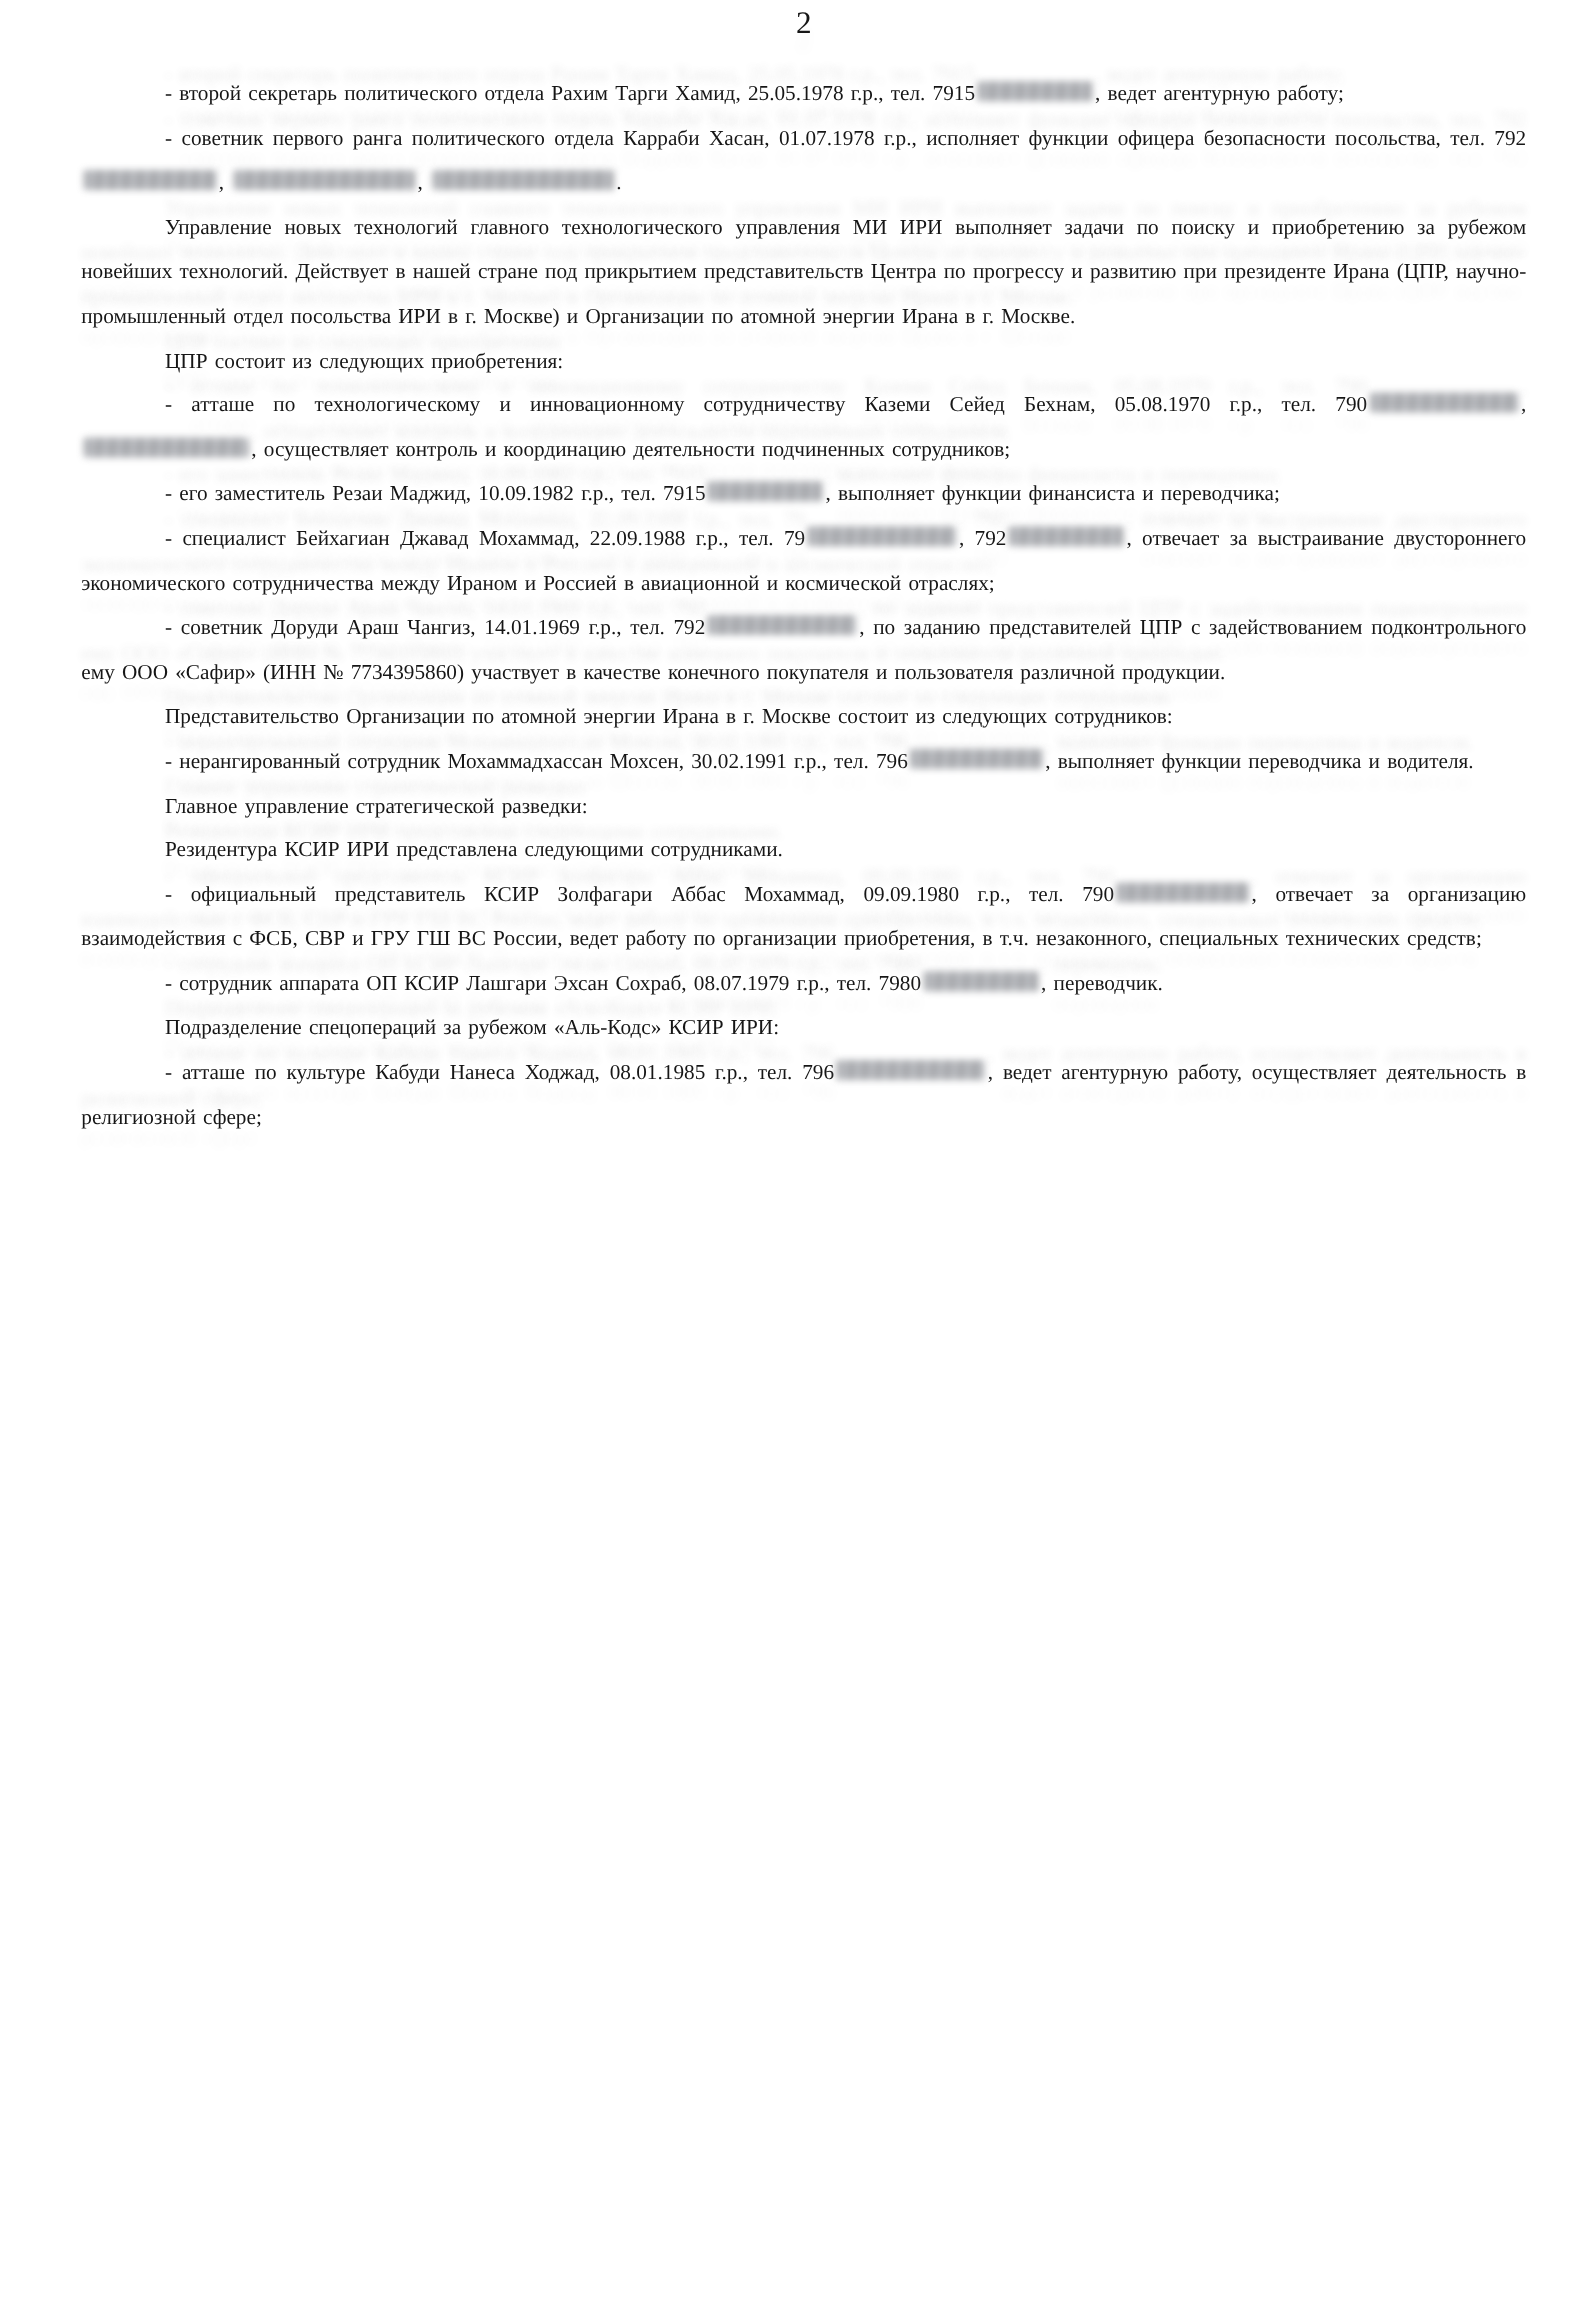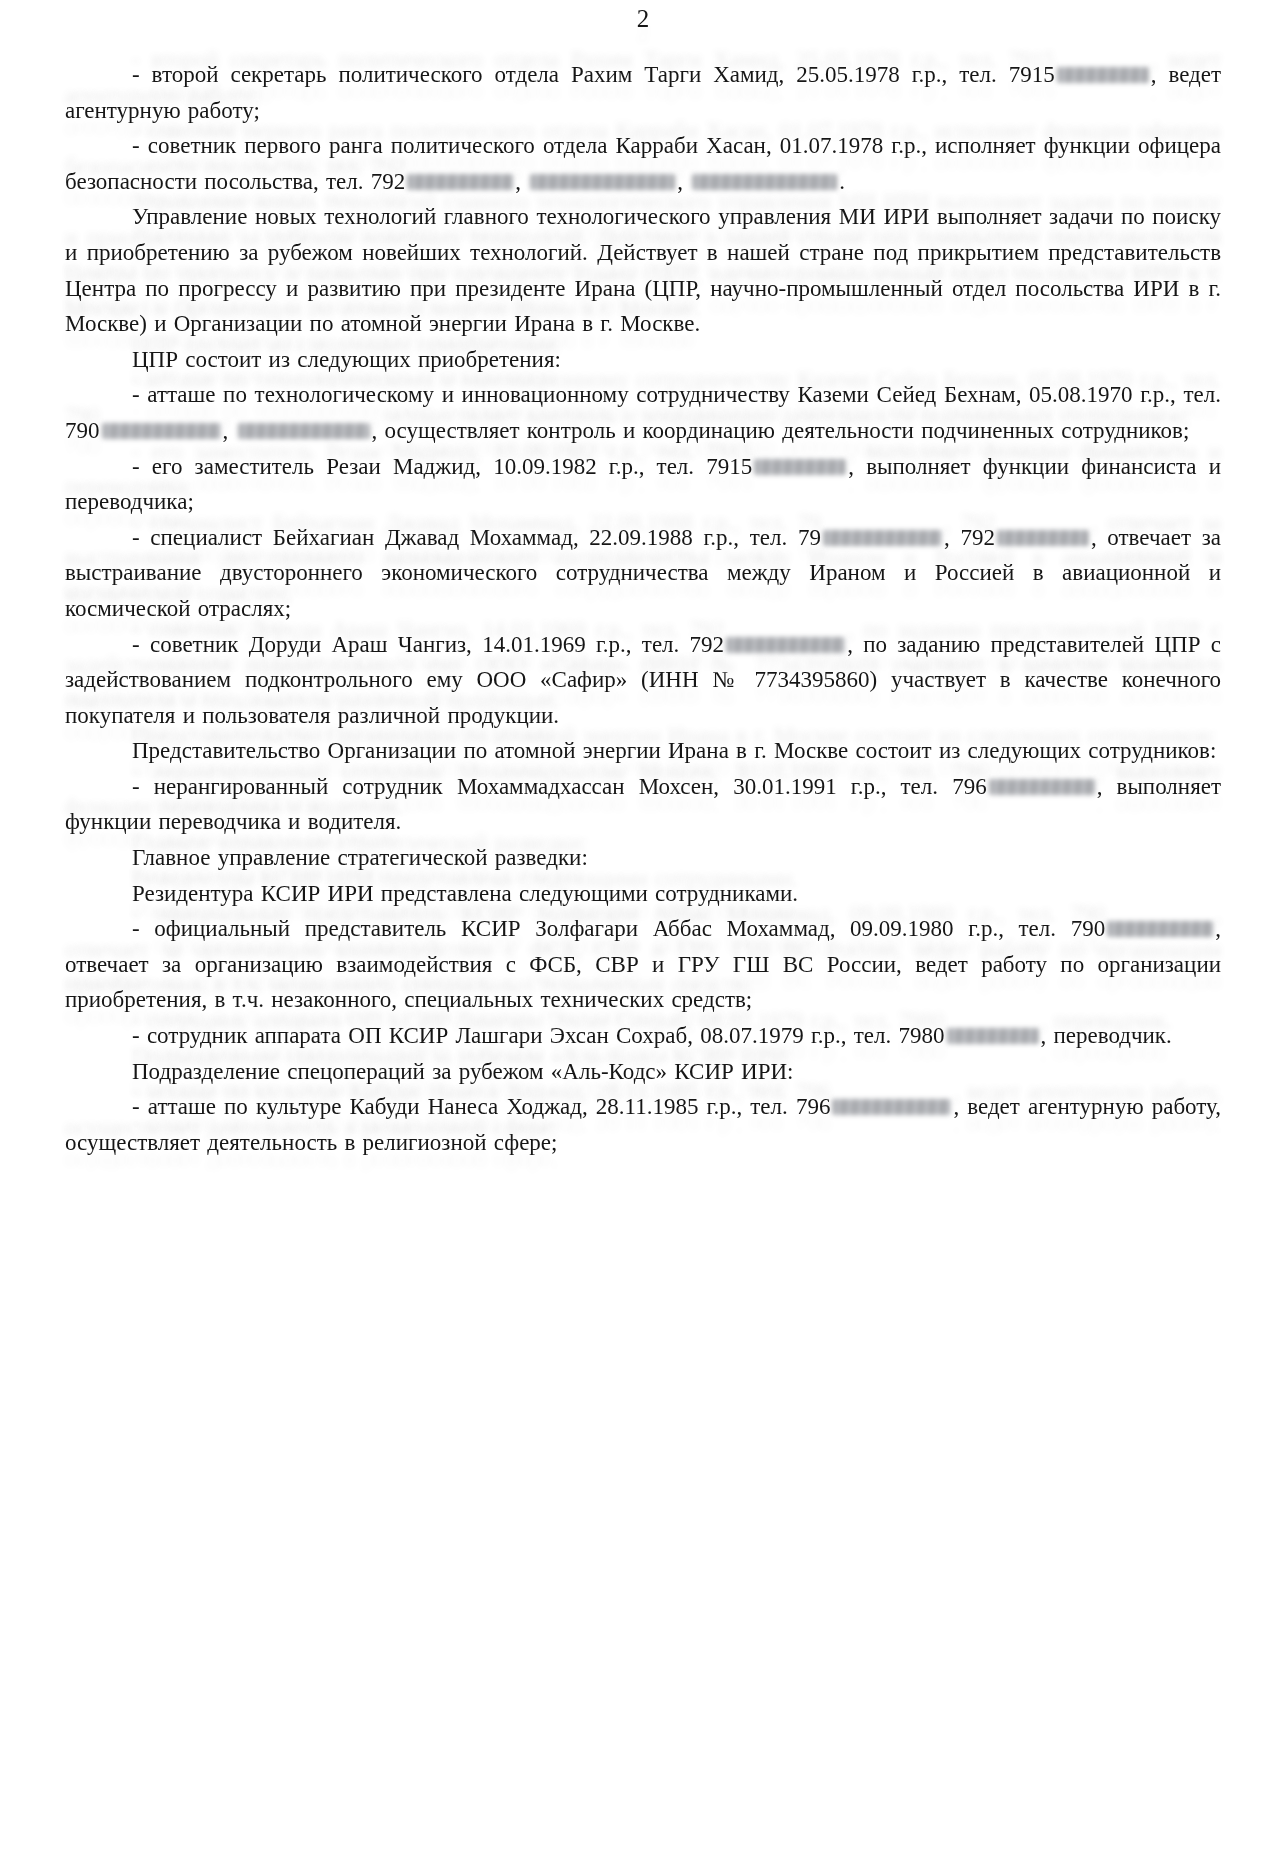--- a/index.html
+++ b/index.html
@@ -30,21 +30,21 @@
     position: absolute;
     top: 57px;
     left: 65px;
     width: 1156px;
   }
   .para {
     margin: 0;
     padding: 0;
     text-align: justify;
     text-indent: 67px;
-    font-size: 23px;
+    font-size: 17px;
     line-height: 35.6px;
     word-spacing: 1.5px;
     
     text-shadow: 0 -15px 6px rgba(90,90,90,0.13),
                  0 16px 9px rgba(90,90,90,0.06);
   }
   .para span.run { text-shadow: inherit; }
   .redacted {
     display: inline-block;
     height: 16px;
@@ -65,21 +65,21 @@
   <div class="doc-body">
       <p class="para"><span class="run">- второй секретарь политического отдела Рахим Тарги Хамид, 25.05.1978 г.р., тел. 7915</span><span class="redacted" style="width: 92px;"></span><span class="run">, ведет агентурную работу;</span></p>
       <p class="para"><span class="run">- советник первого ранга политического отдела Карраби Хасан, 01.07.1978 г.р., исполняет функции офицера безопасности посольства, тел. 792</span><span class="redacted" style="width: 106px;"></span><span class="run">, </span><span class="redacted" style="width: 145px;"></span><span class="run">, </span><span class="redacted" style="width: 145px;"></span><span class="run">.</span></p>
       <p class="para"><span class="run">Управление новых технологий главного технологического управления МИ ИРИ выполняет задачи по поиску и приобретению за рубежом новейших технологий. Действует в нашей стране под прикрытием представительств Центра по прогрессу и развитию при президенте Ирана (ЦПР, научно-промышленный отдел посольства ИРИ в г. Москве) и Организации по атомной энергии Ирана в г. Москве.</span></p>
       <p class="para"><span class="run">ЦПР состоит из следующих приобретения:</span></p>
       <p class="para"><span class="run">- атташе по технологическому и инновационному сотрудничеству Каземи Сейед Бехнам, 05.08.1970 г.р., тел. 790</span><span class="redacted" style="width: 119px;"></span><span class="run">, </span><span class="redacted" style="width: 132px;"></span><span class="run">, осуществляет контроль и координацию деятельности подчиненных сотрудников;</span></p>
       <p class="para"><span class="run">- его заместитель Резаи Маджид, 10.09.1982 г.р., тел. 7915</span><span class="redacted" style="width: 92px;"></span><span class="run">, выполняет функции финансиста и переводчика;</span></p>
       <p class="para"><span class="run">- специалист Бейхагиан Джавад Мохаммад, 22.09.1988 г.р., тел. 79</span><span class="redacted" style="width: 119px;"></span><span class="run">, 792</span><span class="redacted" style="width: 92px;"></span><span class="run">, отвечает за выстраивание двустороннего экономического сотрудничества между Ираном и Россией в авиационной и космической отраслях;</span></p>
       <p class="para"><span class="run">- советник Доруди Араш Чангиз, 14.01.1969 г.р., тел. 792</span><span class="redacted" style="width: 119px;"></span><span class="run">, по заданию представителей ЦПР с задействованием подконтрольного ему ООО «Сафир» (ИНН № 7734395860) участвует в качестве конечного покупателя и пользователя различной продукции.</span></p>
       <p class="para"><span class="run">Представительство Организации по атомной энергии Ирана в г. Москве состоит из следующих сотрудников:</span></p>
-      <p class="para"><span class="run">- нерангированный сотрудник Мохаммадхассан Мохсен, 30.01.1991 г.р., тел. 796</span><span class="redacted" style="width: 106px;"></span><span class="run">, выполняет функции переводчика и водителя.</span></p>
+      <p class="para"><span class="run">- нерангированный сотрудник Мохаммадхассан Мохсен, 30.02.1991 г.р., тел. 796</span><span class="redacted" style="width: 106px;"></span><span class="run">, выполняет функции переводчика и водителя.</span></p>
       <p class="para"><span class="run">Главное управление стратегической разведки:</span></p>
       <p class="para"><span class="run">Резидентура КСИР ИРИ представлена следующими сотрудниками.</span></p>
       <p class="para"><span class="run">- официальный представитель КСИР Золфагари Аббас Мохаммад, 09.09.1980 г.р., тел. 790</span><span class="redacted" style="width: 106px;"></span><span class="run">, отвечает за организацию взаимодействия с ФСБ, СВР и ГРУ ГШ ВС России, ведет работу по организации приобретения, в т.ч. незаконного, специальных технических средств;</span></p>
       <p class="para"><span class="run">- сотрудник аппарата ОП КСИР Лашгари Эхсан Сохраб, 08.07.1979 г.р., тел. 7980</span><span class="redacted" style="width: 92px;"></span><span class="run">, переводчик.</span></p>
       <p class="para"><span class="run">Подразделение спецопераций за рубежом «Аль-Кодс» КСИР ИРИ:</span></p>
-      <p class="para"><span class="run">- атташе по культуре Кабуди Нанеса Ходжад, 28.11.1985 г.р., тел. 796</span><span class="redacted" style="width: 119px;"></span><span class="run">, ведет агентурную работу, осуществляет деятельность в религиозной сфере;</span></p>
+      <p class="para"><span class="run">- атташе по культуре Кабуди Нанеса Ходжад, 08.01.1985 г.р., тел. 796</span><span class="redacted" style="width: 119px;"></span><span class="run">, ведет агентурную работу, осуществляет деятельность в религиозной сфере;</span></p>
     </div>
 </div>
 
 </body></html>

